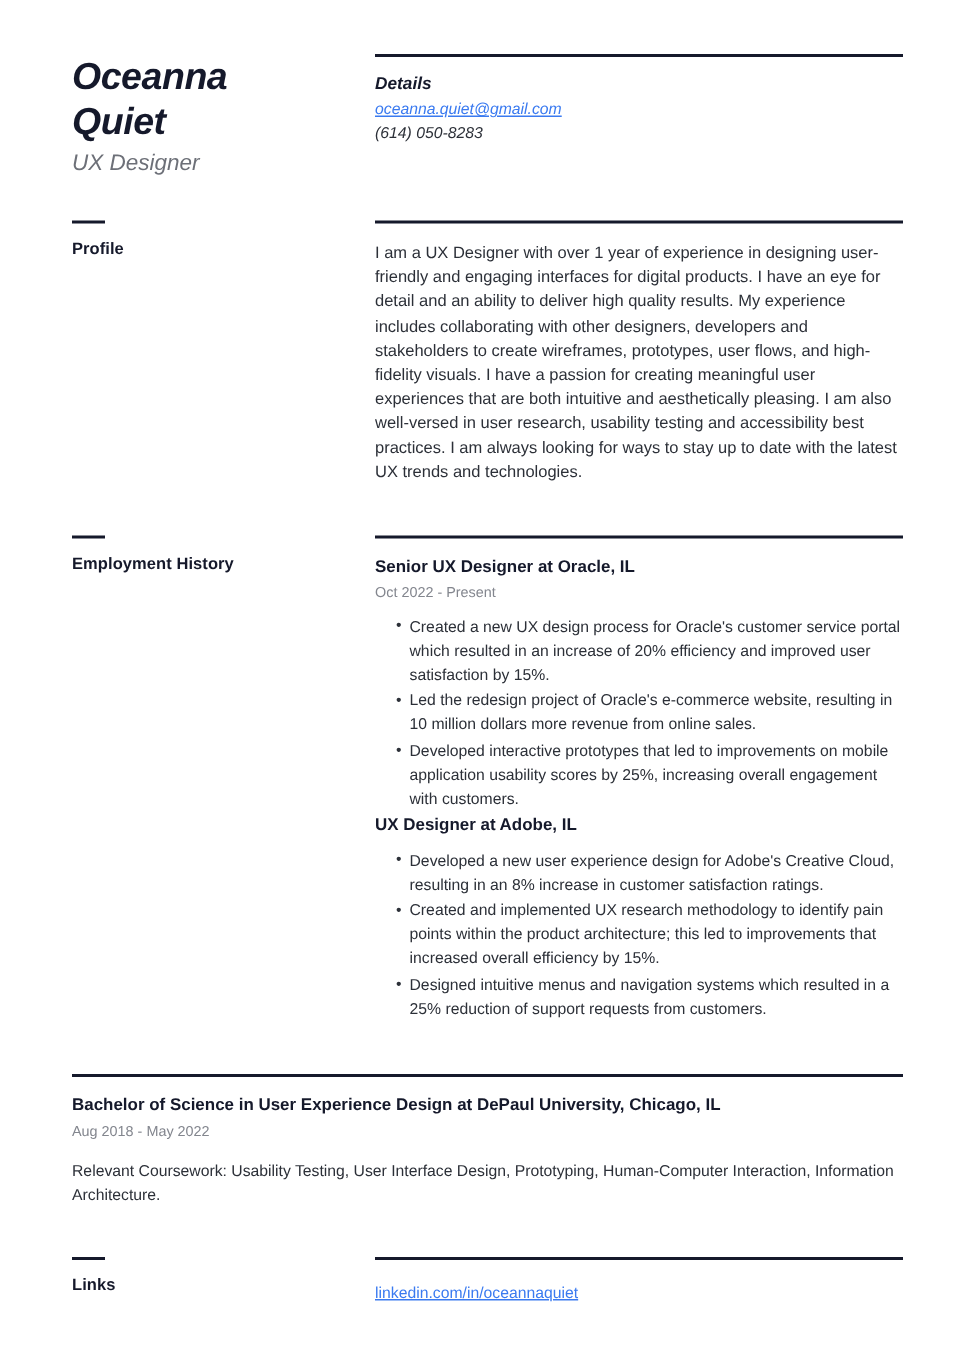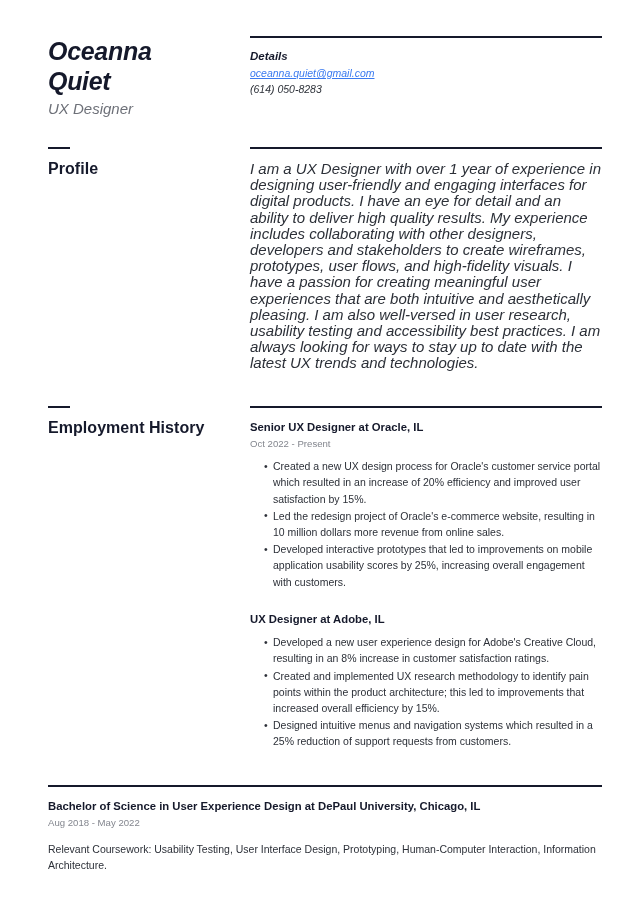--- a/index.html
+++ b/index.html
@@ -69,21 +69,21 @@
   }
 
   .dash {
     width: 22px;
     height: 2px;
     background: #15192b;
     margin-bottom: 11px;
   }
 
   .side-label {
-    font-size: 16px;
+    font-size: 11px;
     font-weight: bold;
     color: #15192b;
     letter-spacing: 0.05px;
   }
 
   
   .block-title {
     font-size: 11.5px;
     font-weight: bold;
     color: #15192b;
@@ -98,24 +98,23 @@
 
   a.link {
     color: #3a7af0;
     text-decoration: underline;
     font-size: 10.5px;
     line-height: 15.5px;
     display: inline-block;
   }
 
   .body-text {
-    font-size: 15px;
+    font-size: 11px;
     line-height: 16.2px;
     color: #2c3038;
-    font-style: italic;
   }
 
   .entry-title {
     font-size: 11.3px;
     font-weight: bold;
     color: #15192b;
     line-height: 15.5px;
   }
 
   .entry-date {
@@ -143,21 +142,21 @@
   ul.bullets li::before {
     content: "\2022";
     position: absolute;
     left: 0;
     top: -0.5px;
     color: #2c3038;
     font-size: 10.5px;
   }
 
   .entry { margin-bottom: 0; }
-  .entry + .entry { margin-top: 22px; }
+  .entry + .entry { margin-top: 2px; }
 
   .coursework {
     margin-top: 11px;
     font-size: 10.5px;
     line-height: 16.2px;
     color: #2c3038;
   }
 
   
   .sec-profile   { margin-top: 27px; }

